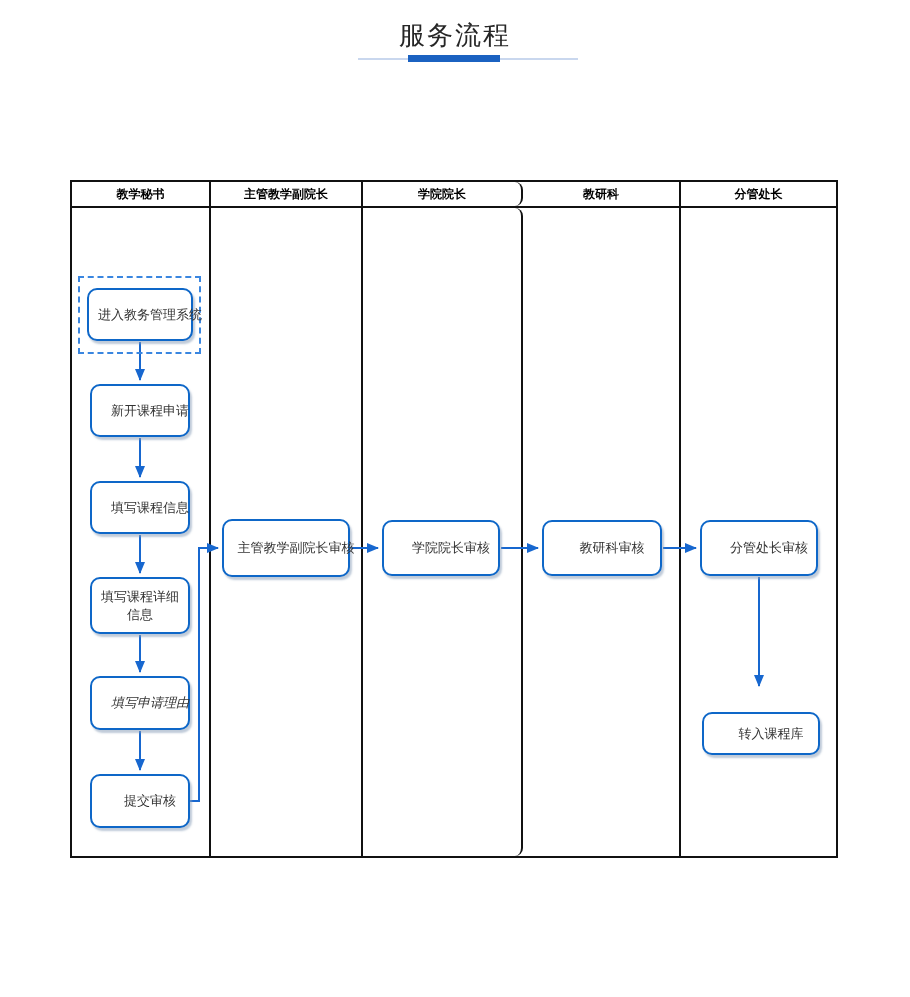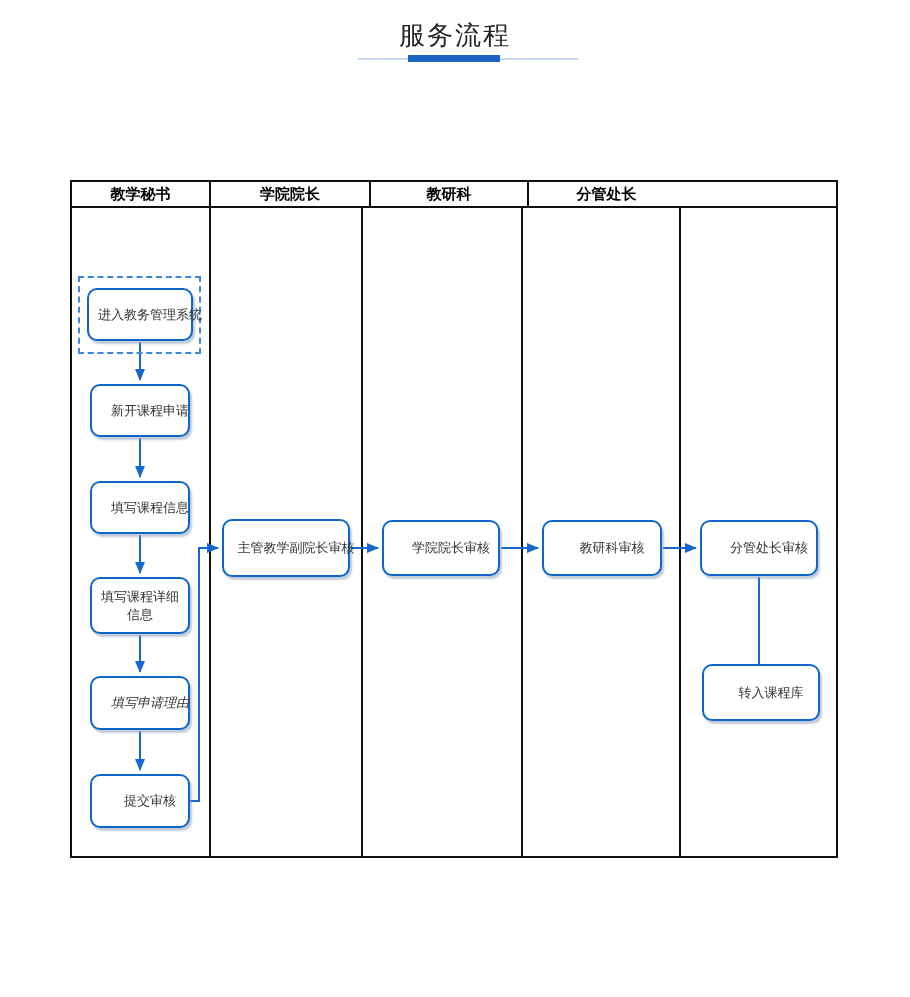--- a/index.html
+++ b/index.html
@@ -31,25 +31,25 @@
     border:2px solid var(--frame);background:#ffffff;display:flex;flex-direction:column;
   }
   .frame-title{
     height:54px;border-bottom:2px solid var(--frame);
     display:flex;align-items:center;justify-content:center;
     font-size:29px;font-weight:700;color:#000;letter-spacing:2px;
   }
   .frame-header{height:26px;border-bottom:2px solid var(--frame);display:flex;}
   .frame-header .cell{
     display:flex;align-items:center;justify-content:center;
-    font-size:15px;font-weight:700;color:#000;border-right:2px solid var(--frame);
+    font-size:12px;font-weight:700;color:#000;border-right:2px solid var(--frame);
   }
   .frame-body{flex:1;display:flex;}
   .frame-body .lane{border-right:2px solid var(--frame);}
-  .w1{width:139px;} .w2{width:152px;} .w3{width:160px;} .w4{width:158px;} .w5{width:155px;border-right:none !important;}
+  .w1{width:139px;} .w2{width:152px;} .w3{width:160px;border-radius:8px;} .w4{width:158px;} .w5{width:155px;border-right:none !important;}
 
   
   .node{
     position:absolute;z-index:10;
     background:#ffffff;border:2.5px solid var(--node-border);border-radius:10px;
     display:flex;align-items:center;justify-content:center;text-align:center;
     font-size:13px;color:#333;line-height:1.35;
     box-shadow:2px 3px 2px rgba(140,160,185,0.55);
     white-space:nowrap;
     padding-left:20px;
@@ -67,20 +67,21 @@
 
 <div class="page-header">
   <div class="page-title">服务流程</div>
 </div>
 <div class="underline-track"></div>
 <div class="underline-accent"></div>
 
 <div class="frame">
   <div class="frame-header">
     <div class="cell w1">教学秘书</div>
+    <div class="cell w2">主管教学副院长</div>
     <div class="cell w3">学院院长</div>
     <div class="cell w4">教研科</div>
     <div class="cell w5">分管处长</div>
   </div>
   <div class="frame-body">
     <div class="lane w1"></div>
     <div class="lane w2"></div>
     <div class="lane w3"></div>
     <div class="lane w4"></div>
     <div class="lane w5"></div>
@@ -110,13 +111,13 @@
 <div class="node" style="left:87px;top:288px;width:106px;height:53px;">进入教务管理系统</div>
 <div class="node" style="left:90px;top:384px;width:100px;height:53px;">新开课程申请</div>
 <div class="node" style="left:90px;top:481px;width:100px;height:53px;">填写课程信息</div>
 <div class="node wrap" style="left:90px;top:577px;width:100px;height:57px;">填写课程详细信息</div>
 <div class="node" style="left:90px;top:676px;width:100px;height:54px;font-style:italic;">填写申请理由</div>
 <div class="node" style="left:90px;top:774px;width:100px;height:54px;">提交审核</div>
 <div class="node" style="left:222px;top:519px;width:128px;height:58px;">主管教学副院长审核</div>
 <div class="node" style="left:382px;top:520px;width:118px;height:56px;">学院院长审核</div>
 <div class="node" style="left:542px;top:520px;width:120px;height:56px;">教研科审核</div>
 <div class="node" style="left:700px;top:520px;width:118px;height:56px;">分管处长审核</div>
-<div class="node" style="left:702px;top:664px;width:118px;height:57px;">转入课程库</div>
+<div class="node" style="left:702px;top:712px;width:118px;height:43px;">转入课程库</div>
 
 </body></html>

